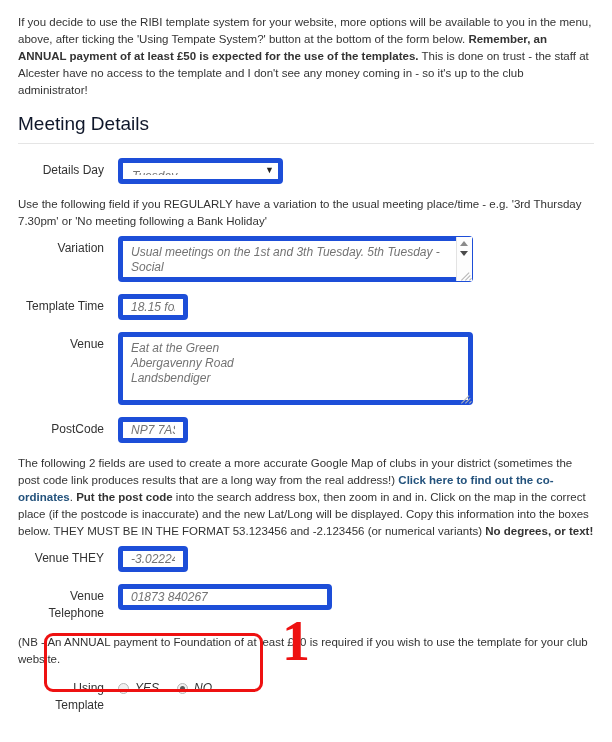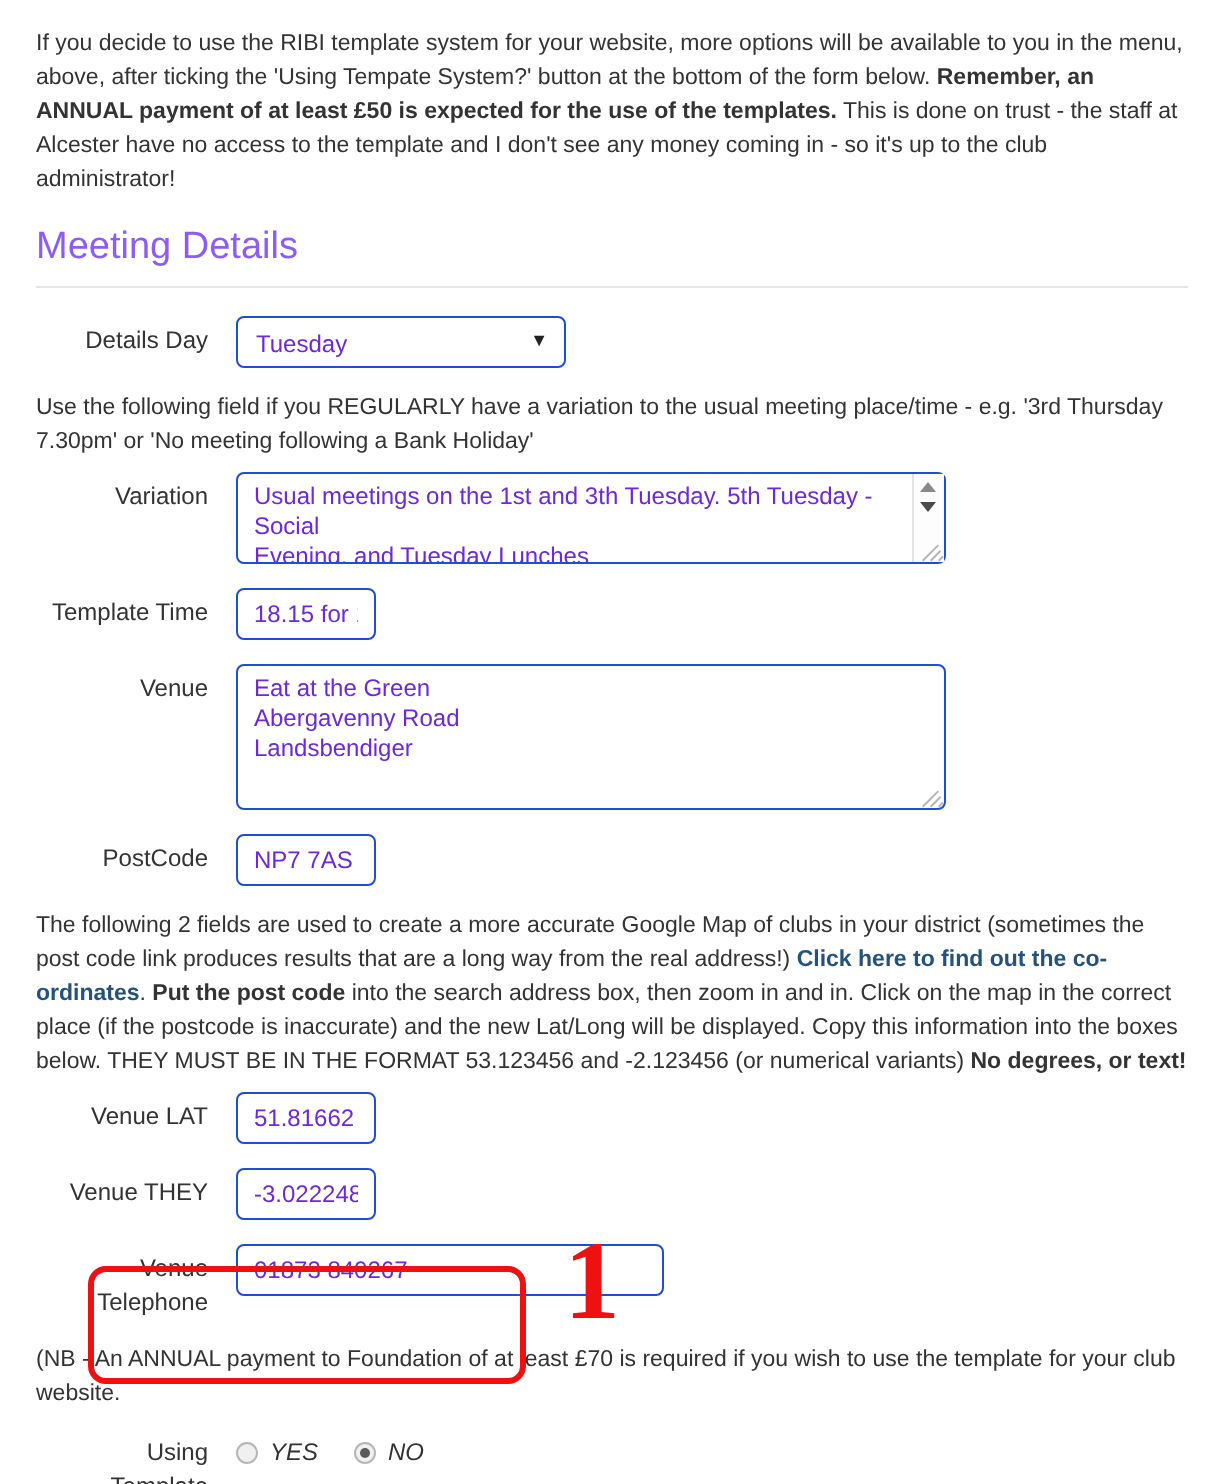--- a/index.html
+++ b/index.html
@@ -32,21 +32,21 @@
   }
   p.intro b, .bold { font-weight: bold; }
   .link {
     color: #23527c;
     font-weight: bold;
     text-decoration: none;
   }
   h2.section-title {
     font-size: 19px;
     font-weight: normal;
-    color: #8b5cf6;
+    color: #0f172a;
     margin: 14px 0 2px 0;
     padding: 0 0 6px 0;
     line-height: 22px;
   }
   .rule {
     height: 1px;
     background: #e5e5e5;
     margin: 0 0 14px 0;
   }
   .form-row {
@@ -64,27 +64,28 @@
     color: #333;
     font-weight: normal;
     padding-top: 4px;
     box-sizing: border-box;
   }
   .ctl { flex: 1; }
 
   select.dd, input.ti, textarea.ta {
     font-family: "Liberation Sans", sans-serif;
     font-size: 12px;
-    color: #6d28d9;
+    color: #737373;
     background: #fff;
-    border: 1px solid #1d4ed8;
+    border: 5px solid #1d4ed8;
     border-radius: 4px;
     box-sizing: border-box;
     padding: 4px 8px;
     outline: none;
+    font-style: italic;
   }
   .select-wrap {
     position: relative;
     width: 165px;
     height: 26px;
   }
   select.dd {
     width: 165px;
     height: 26px;
     appearance: none;
@@ -297,26 +298,20 @@
     <div class="lbl">PostCode</div>
     <div class="ctl">
       <input class="ti w-small faded" value="NP7 7AS" style="">
     </div>
   </div>
 
   <p class="intro">
     <span>The following 2 fields are used to create a more accurate Google Map of clubs in your district (sometimes the post code link produces results that are a long way from the real address!) </span><a class="link" href="#">Click here to find out the co-ordinates</a><span>. </span><b>Put the post code</b><span> into the search address box, then zoom in and in. Click on the map in the correct place (if the postcode is inaccurate) and the new Lat/Long will be displayed. Copy this information into the boxes below. THEY MUST BE IN THE FORMAT 53.123456 and -2.123456 (or numerical variants) </span><b>No degrees, or text!</b>
   </p>
 
-  <div class="form-row">
-    <div class="lbl">Venue LAT</div>
-    <div class="ctl">
-      <input class="ti w-small faded" value="51.81662" style="">
-    </div>
-  </div>
 
   <div class="form-row">
     <div class="lbl">Venue THEY</div>
     <div class="ctl">
       <input class="ti w-small faded" value="-3.022248" style="">
     </div>
   </div>
 
   <div class="form-row">
     <div class="lbl">

